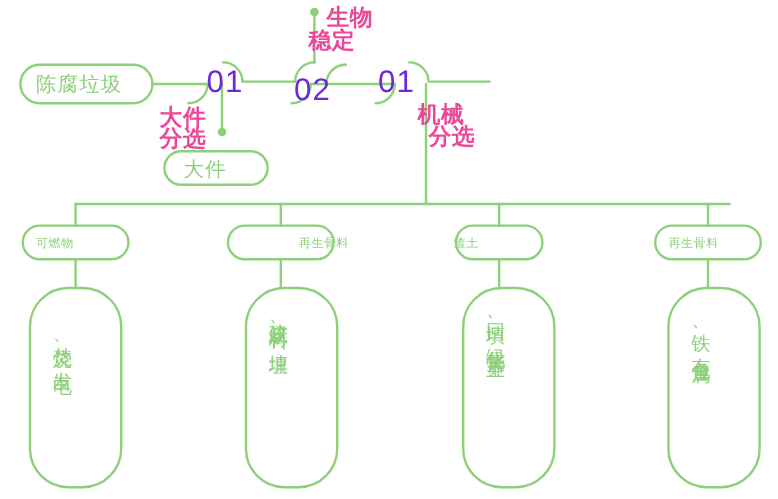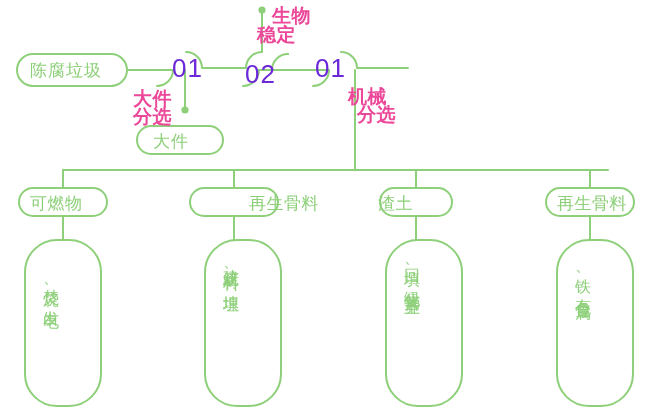--- a/index.html
+++ b/index.html
@@ -34,21 +34,21 @@
   }
   .pill-text{
     position:absolute;
     color:#8ed07a;
     font-size:17px;
     line-height:17px;
     font-weight:500;
     white-space:nowrap;
     letter-spacing:1px;
   }
-  .pill-text.small{font-size:17px;letter-spacing:0.5px;}
+  .pill-text.small{font-size:10px;letter-spacing:0.5px;}
 
   .vbox-text{
     position:absolute;
     color:#8ed07a;
     font-size:16px;
     font-weight:500;
     writing-mode:vertical-rl;
     text-orientation:upright;
     letter-spacing:2px;
     white-space:pre;

